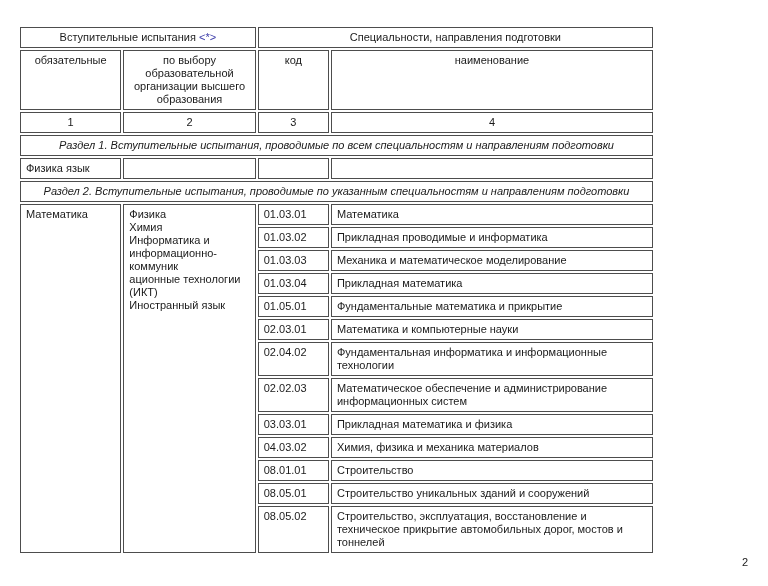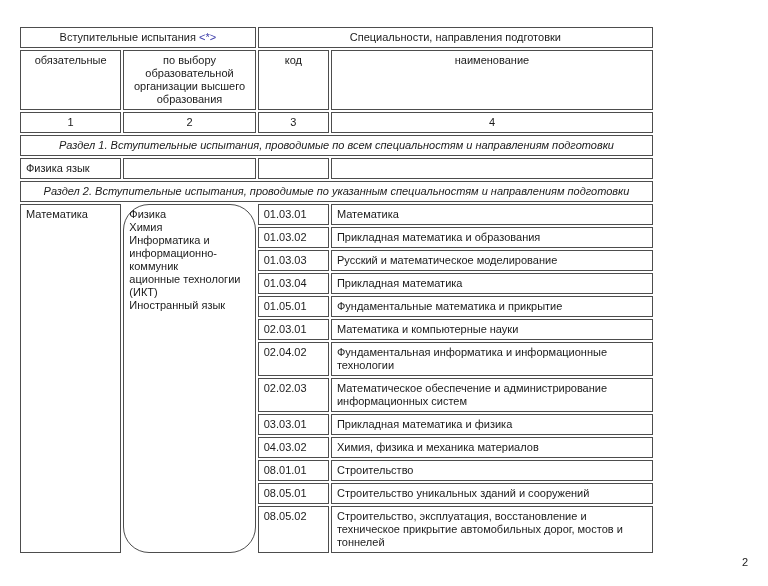--- a/index.html
+++ b/index.html
@@ -31,21 +31,21 @@
   }
   table.doc-table td {
     border: 1px solid var(--border, #4d4d4d);
     padding: 3px 5px;
     vertical-align: top;
     background: #ffffff;
     word-wrap: break-word;
   }
   td.center { text-align: center; }
   td.left-cut { border-bottom: none; }
-  td.prelist { white-space: pre-line; border-radius: 26px; }
+  td.prelist { white-space: pre-line; }
   td.section-title { text-align: center; font-style: italic; }
   .note-link {
     color: var(--note_link, #3a3aa8);
     text-decoration: none;
     cursor: pointer;
   }
   .page-number {
     position: absolute;
     right: 20px;
     top: 556px;
@@ -114,25 +114,25 @@
 Информатика и
 информационно-коммуник
 ационные технологии
 (ИКТ)
 Иностранный язык</td>
           <td>01.03.01</td>
           <td>Математика</td>
         </tr>
         <tr>
           <td>01.03.02</td>
-          <td>Прикладная математика и образования</td>
+          <td>Прикладная проводимые и информатика</td>
         </tr>
         <tr>
           <td>01.03.03</td>
-          <td>Русский и математическое моделирование</td>
+          <td>Механика и математическое моделирование</td>
         </tr>
         <tr>
           <td>01.03.04</td>
           <td>Прикладная математика</td>
         </tr>
         <tr>
           <td>01.05.01</td>
           <td>Фундаментальные математика и прикрытие</td>
         </tr>
         <tr>

